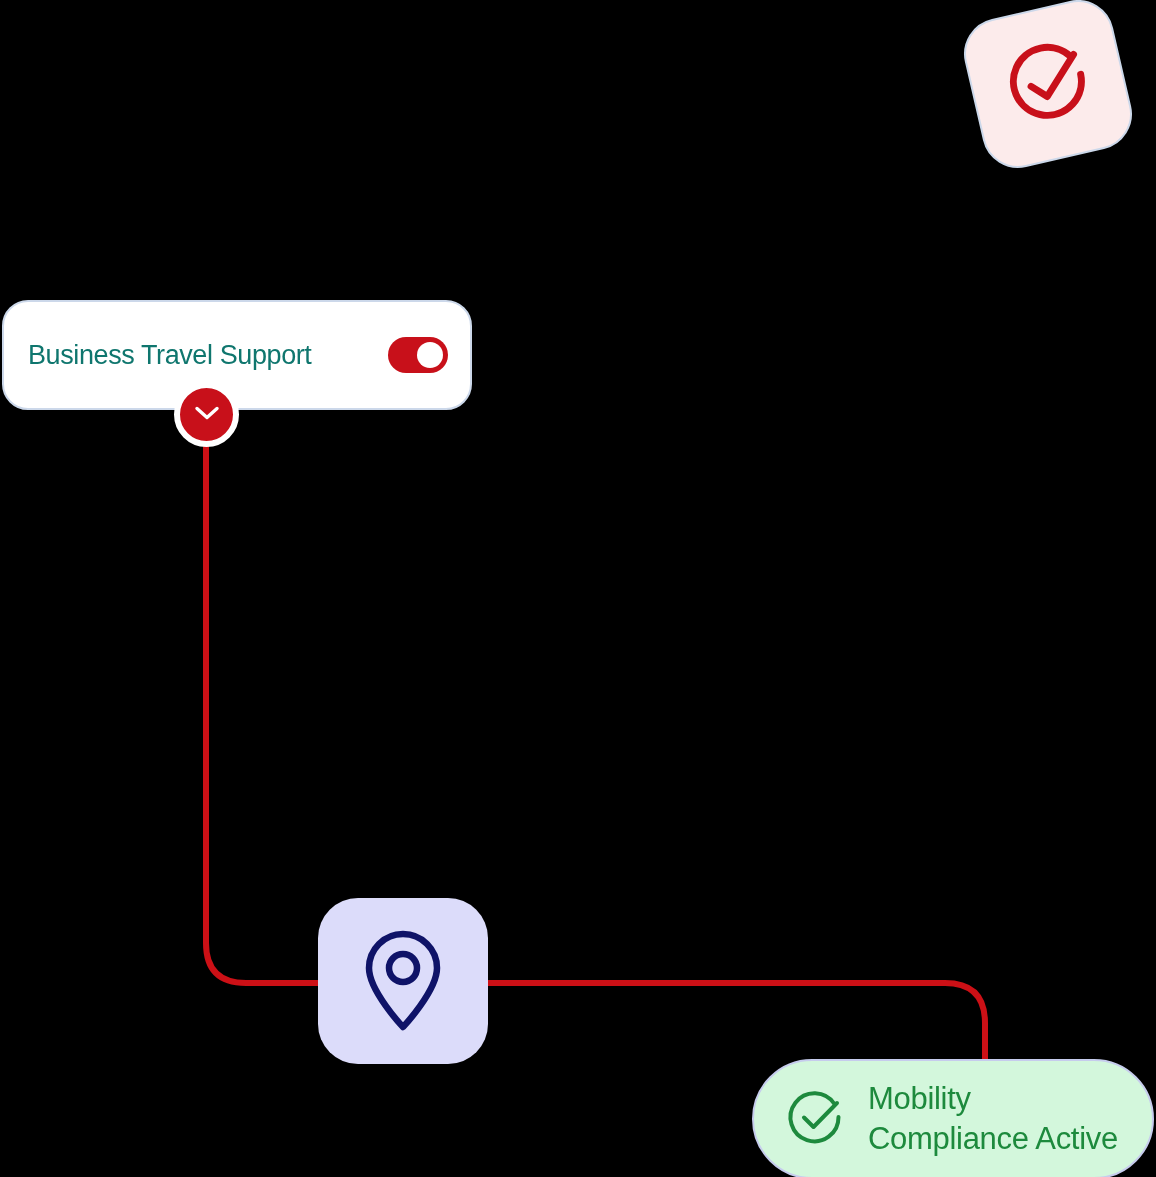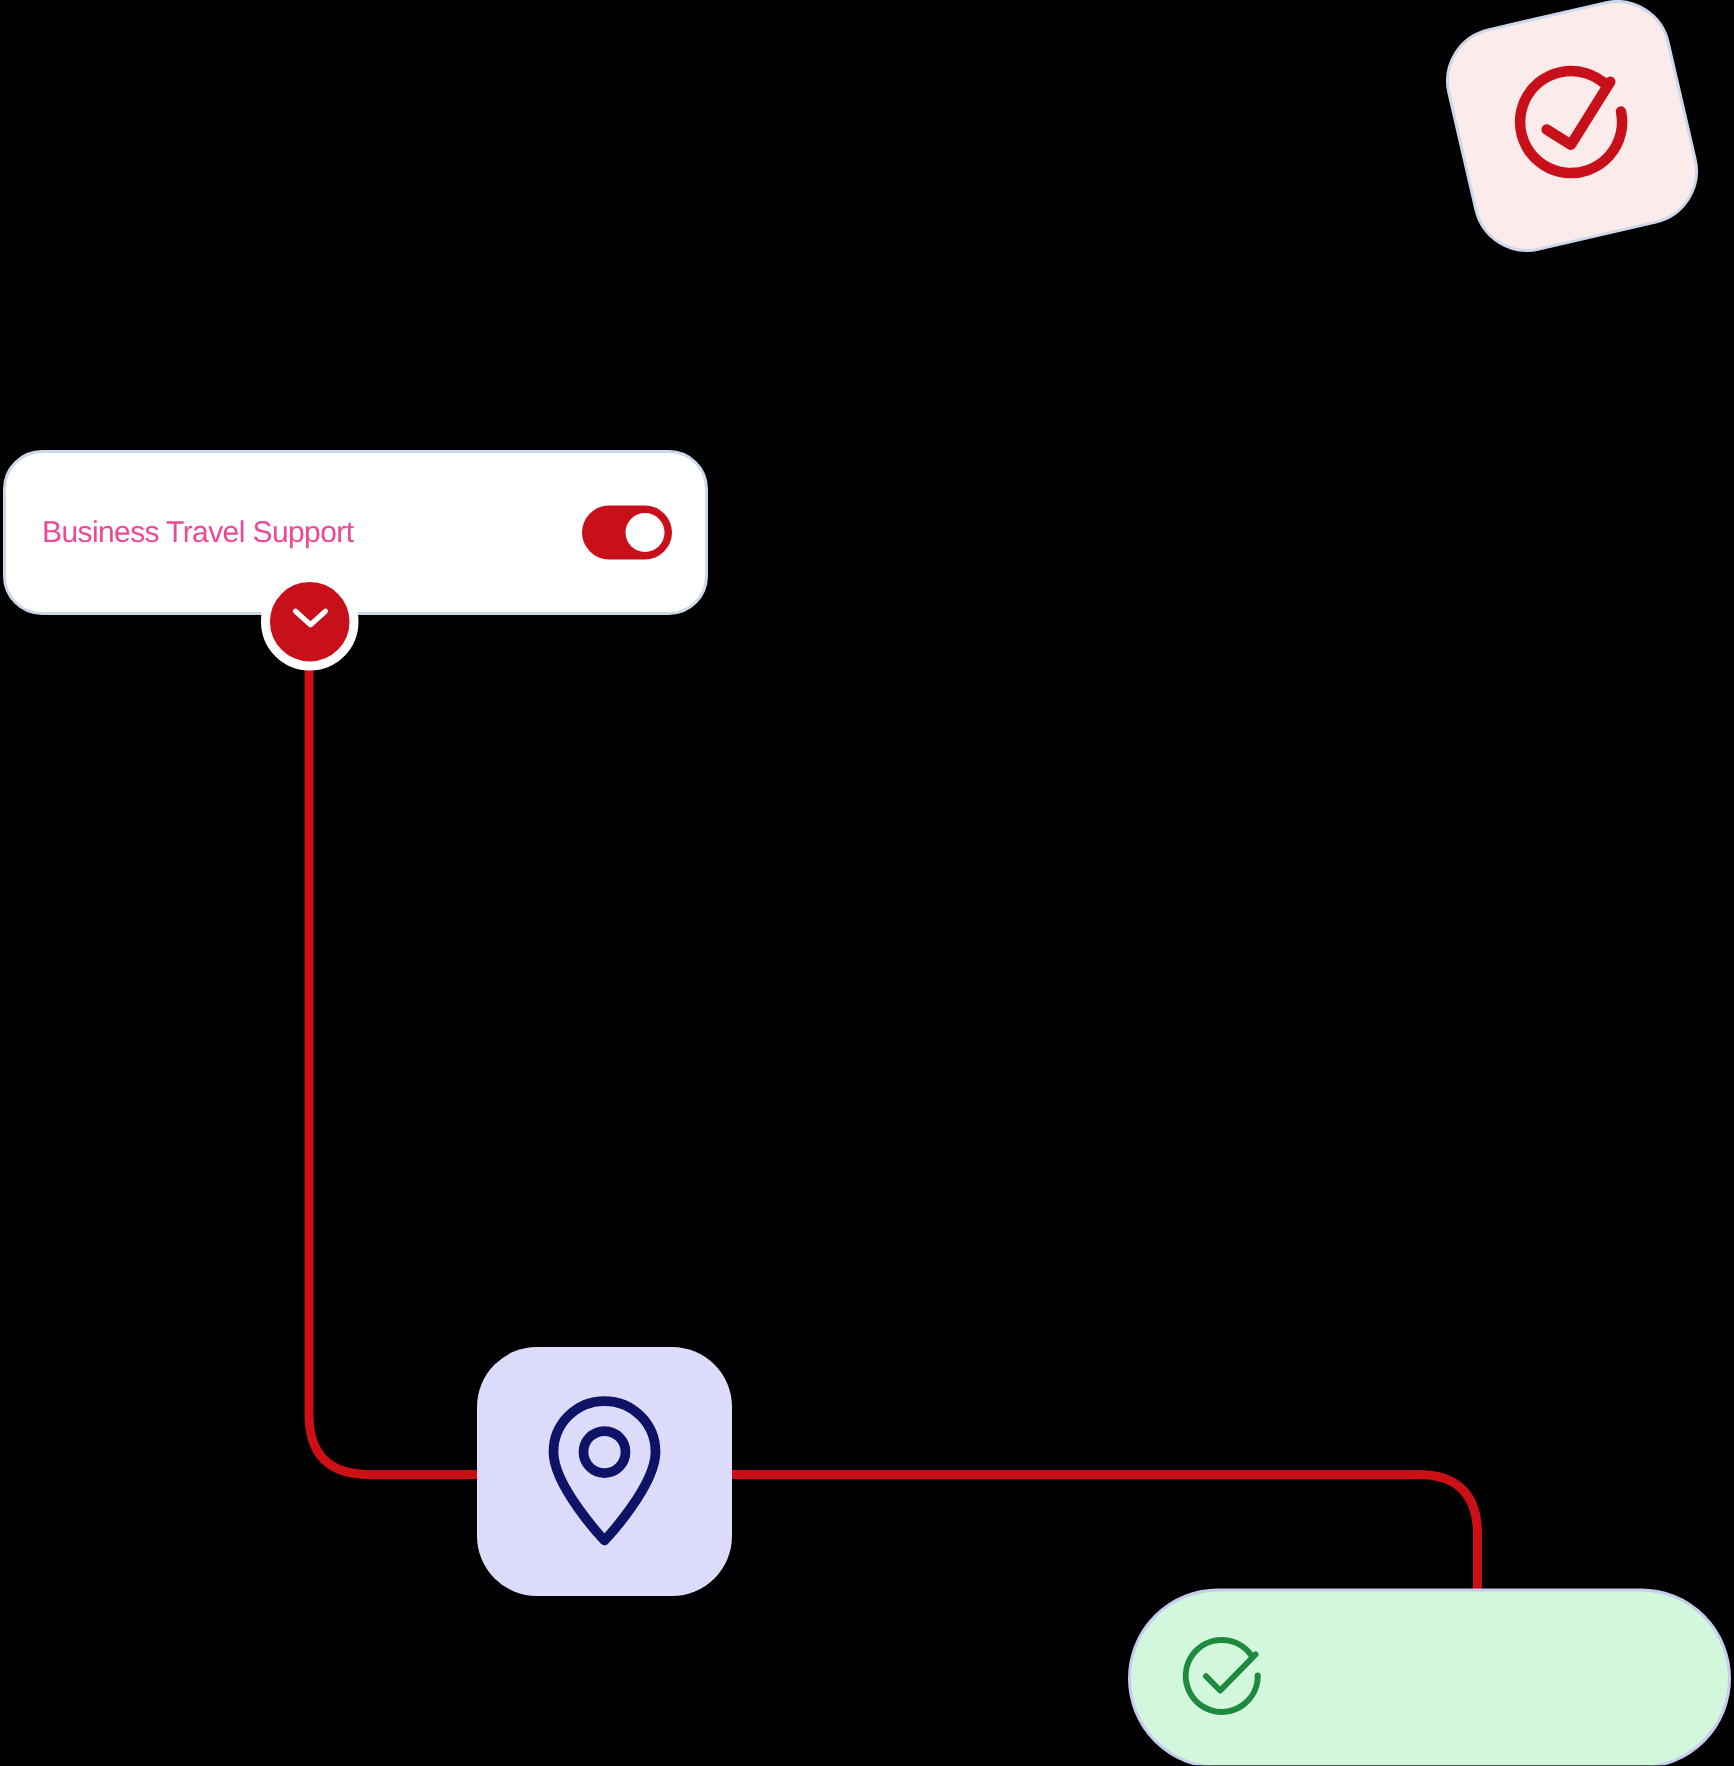--- a/index.html
+++ b/index.html
@@ -38,23 +38,23 @@
     box-sizing: border-box;
     background: #ffffff;
     border: 2px solid #ccd8ea;
     border-radius: 26px;
     display: flex;
     align-items: center;
     justify-content: space-between;
     padding: 0 22px 0 24px;
   }
   #toggle-card-label {
-    font-size: 20px;
+    font-size: 27px;
     letter-spacing: -0.4px;
-    color: #ec4899;
+    color: #0f766e;
     white-space: nowrap;
   }
   #toggle-switch {
     position: relative;
     width: 60px;
     height: 36px;
     border-radius: 18px;
     background: #c8101a;
     flex: 0 0 auto;
   }
@@ -175,20 +175,24 @@
     </span>
   </div>
 
   <div id="compliance-badge">
     <span>
       <svg width="62" height="62" viewBox="0 0 62 62" xmlns="http://www.w3.org/2000/svg">
         <path d="M 50.5 18 A 24 24 0 1 0 54.5 31" fill="none" stroke="#1d8a3d" stroke-width="4" stroke-linecap="round"></path>
         <path d="M 20 31.5 L 29.5 41 L 53 17" fill="none" stroke="#1d8a3d" stroke-width="4" stroke-linecap="round" stroke-linejoin="round"></path>
       </svg>
     </span>
+    <span id="compliance-text">
+      <span class="line1">Mobility</span>
+      <span class="line2">Compliance Active</span>
+    </span>
   </div>
 
   <div id="check-tile">
     <span>
       <svg width="92" height="92" viewBox="0 0 92 92" xmlns="http://www.w3.org/2000/svg">
         <path d="M 74 26 A 34 34 0 1 0 80 46" fill="none" stroke="#c8101a" stroke-width="7" stroke-linecap="round"></path>
         <path d="M 29 46.5 L 42.5 60 L 77.5 25" fill="none" stroke="#c8101a" stroke-width="7" stroke-linecap="round" stroke-linejoin="round"></path>
       </svg>
     </span>
   </div>

